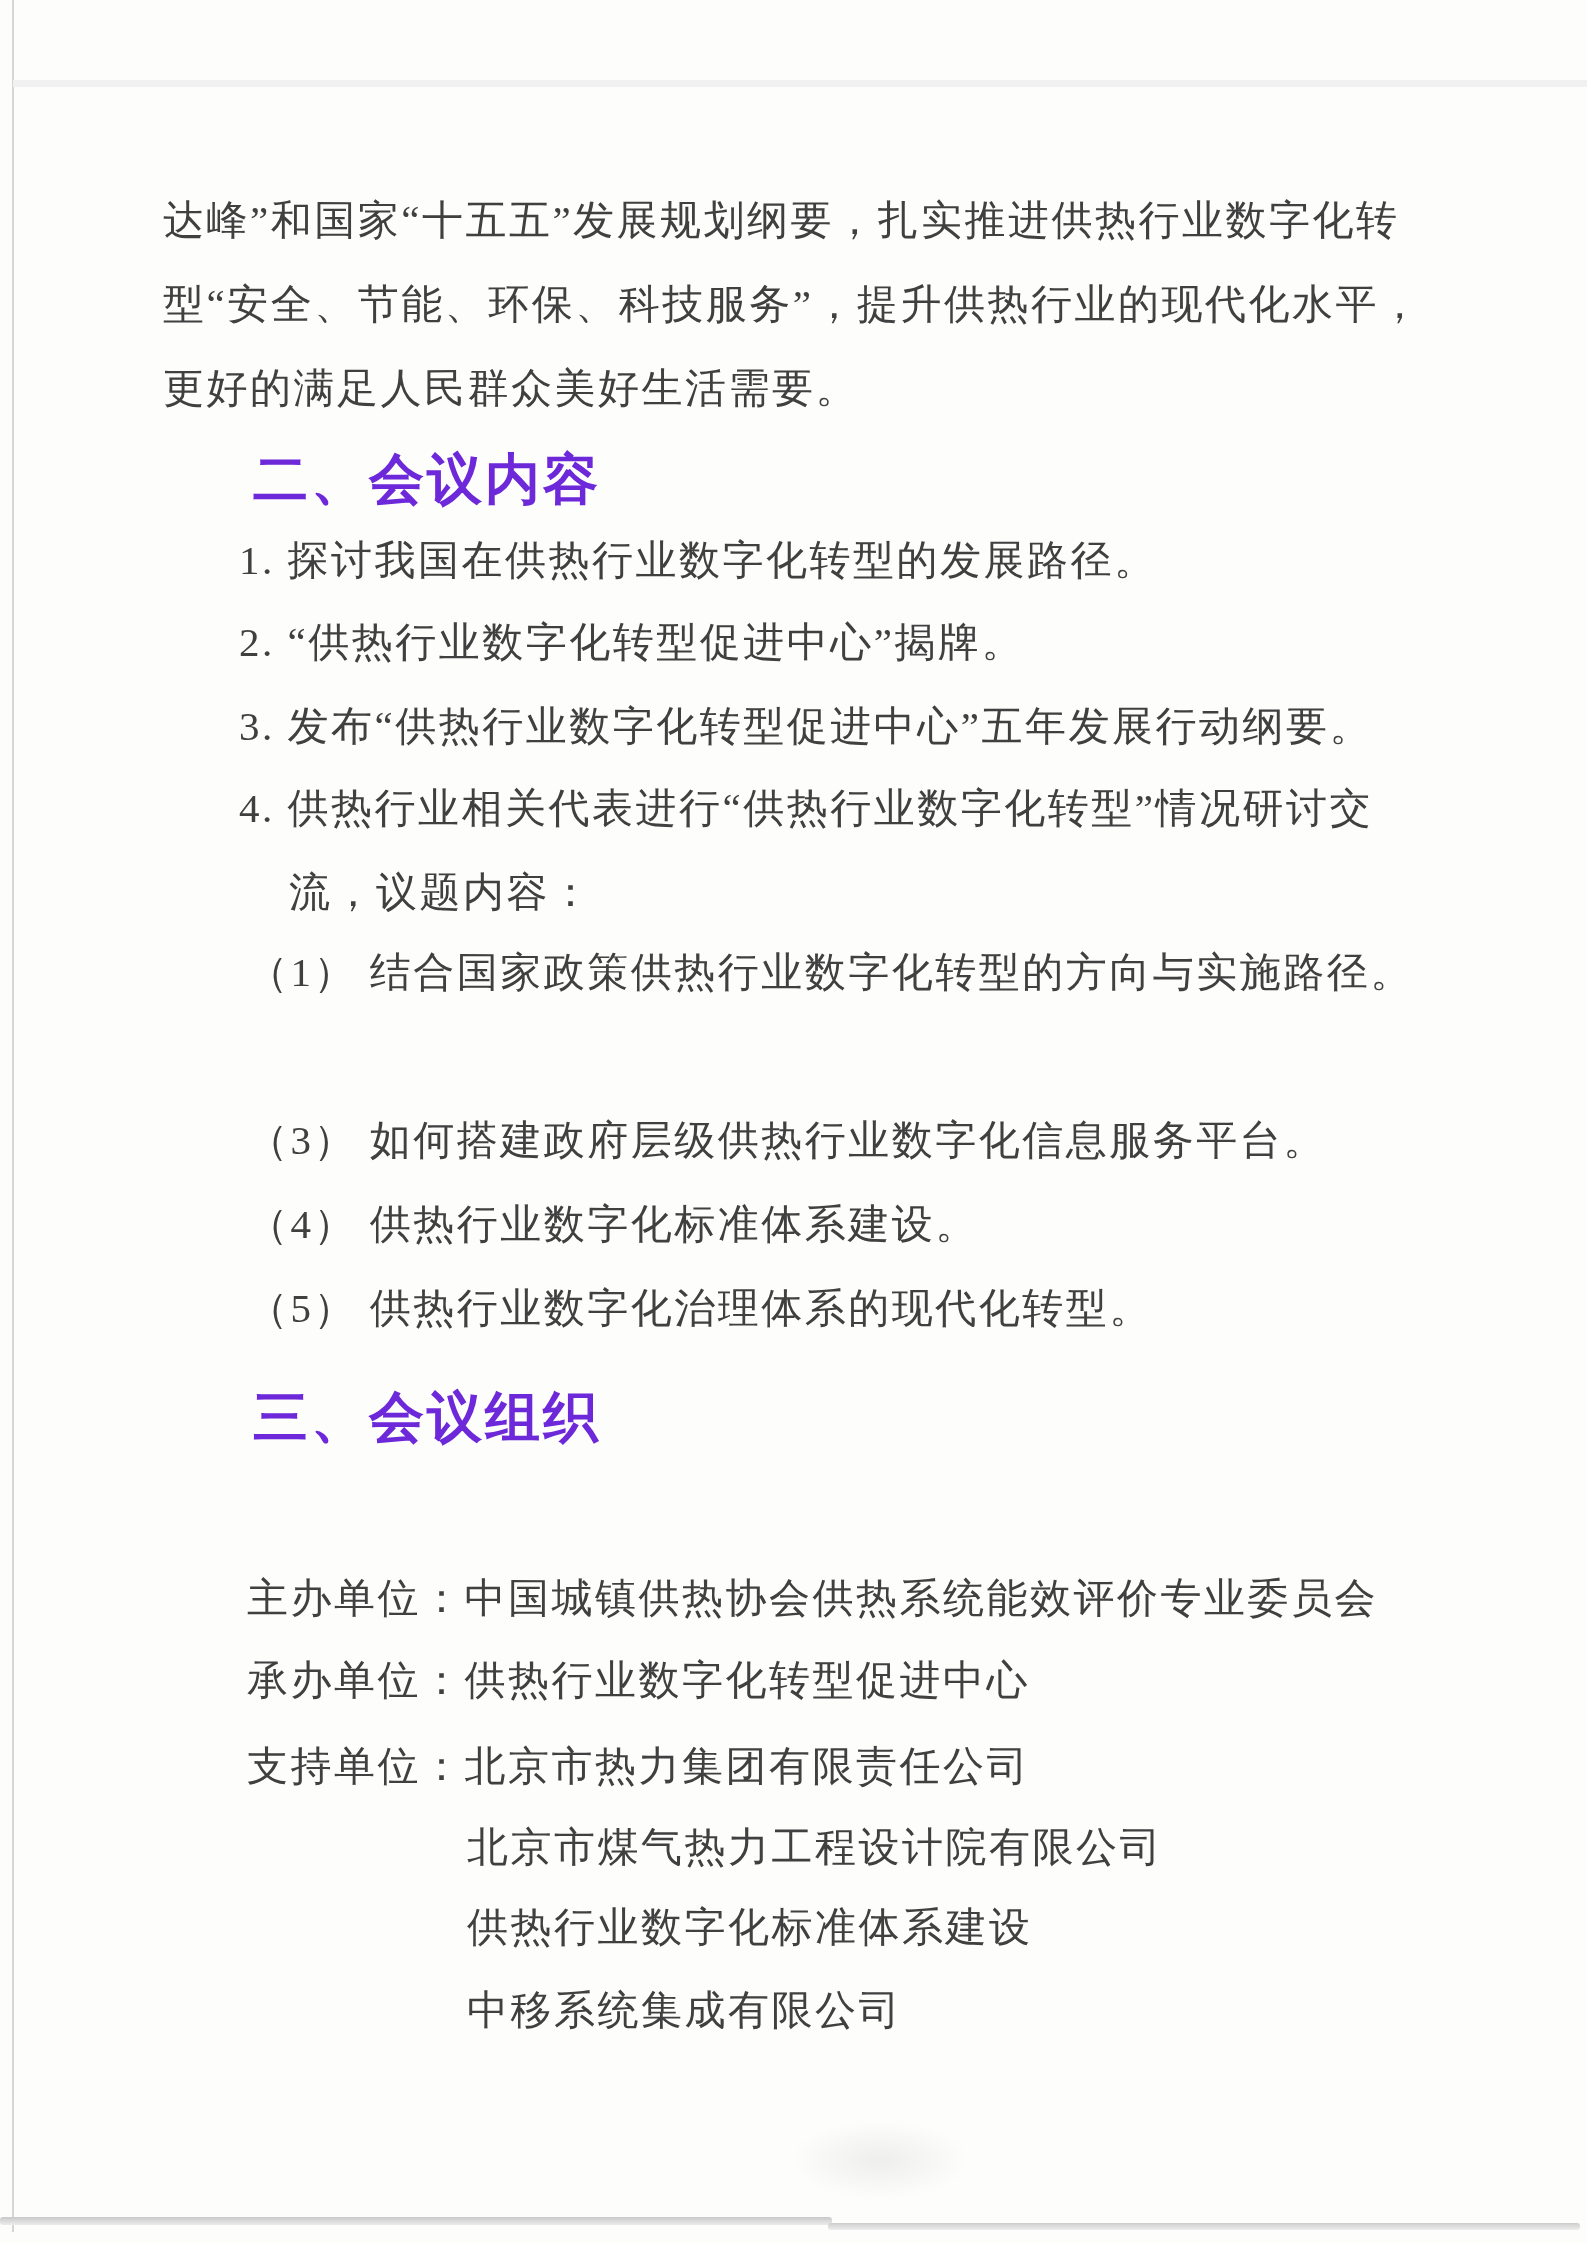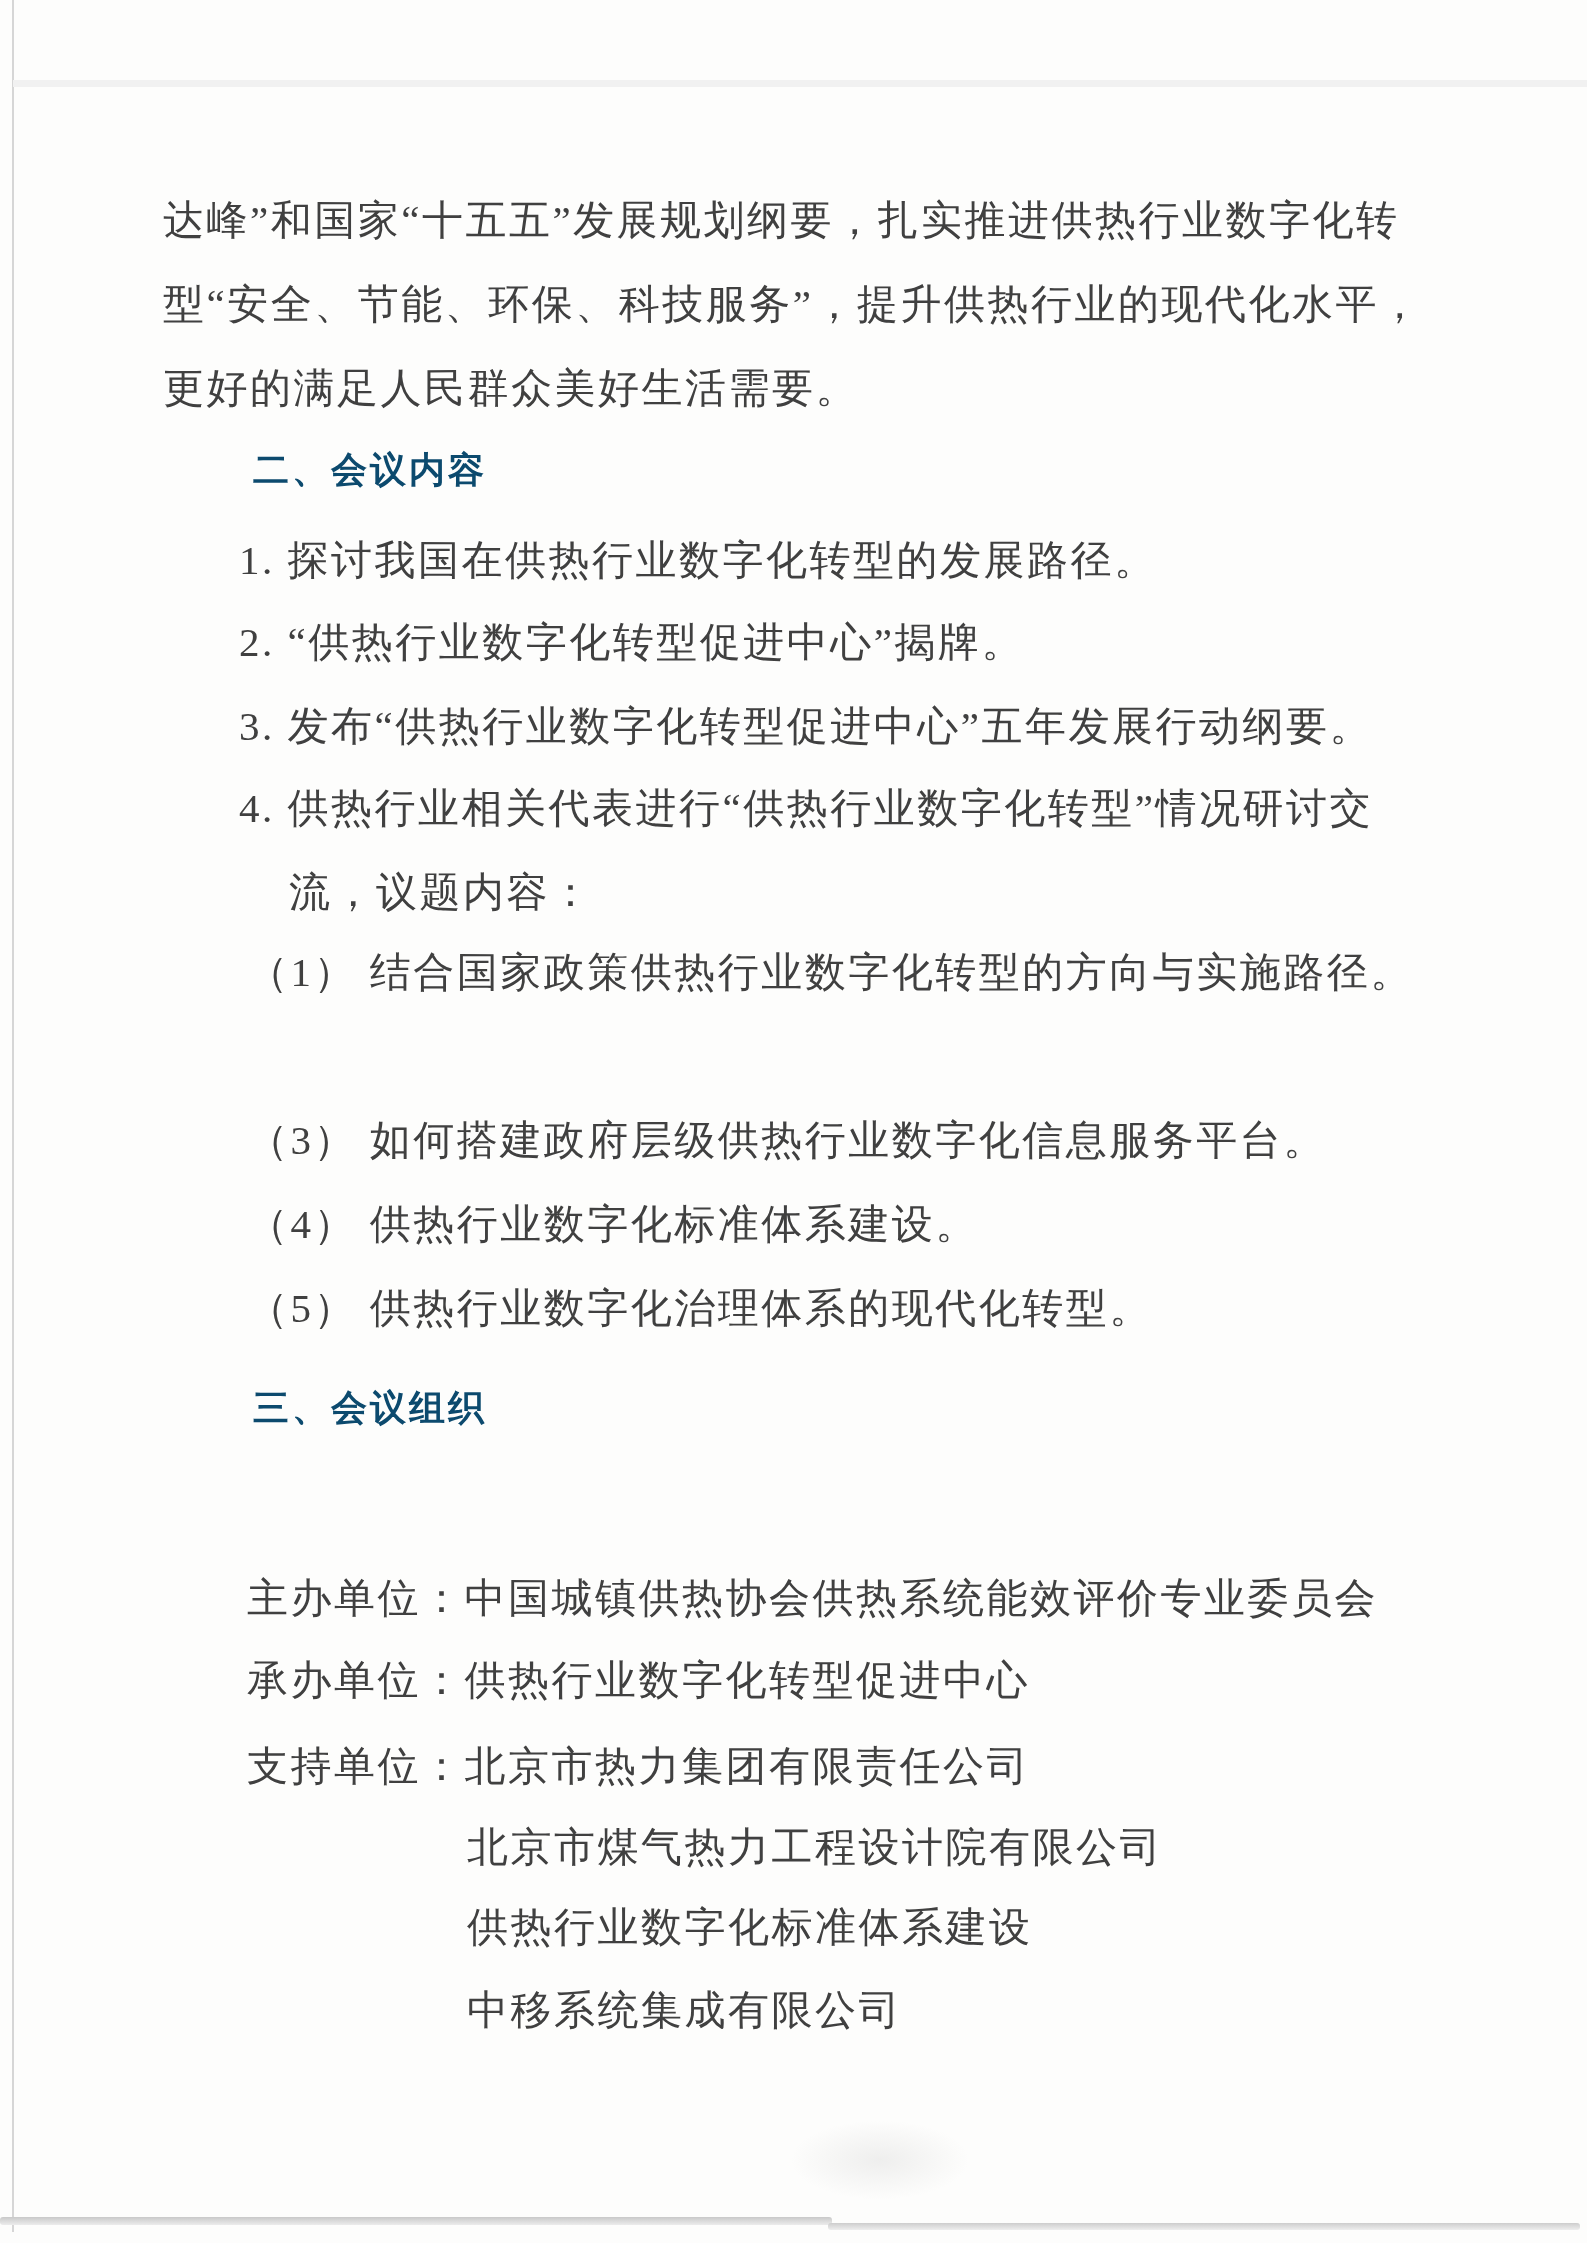--- a/index.html
+++ b/index.html
@@ -53,23 +53,23 @@
     position: absolute;
     white-space: nowrap;
     font-size: 41px;
     letter-spacing: 2.5px;
     color: #404040;
     line-height: 1;
   }
   .heading {
     font-family: "Liberation Sans", "DejaVu Sans", sans-serif;
     font-weight: 700;
-    font-size: 36px;
+    font-size: 55px;
     letter-spacing: 3px;
-    color: #0c4a6e;
+    color: #6d28d9;
   }
 </style>
 </head>
 <body>
 
 <div class="page">
 
   <div class="scan-edge-left"></div>
   <div class="scan-band-top"></div>
   <div class="scan-smudge"></div>

